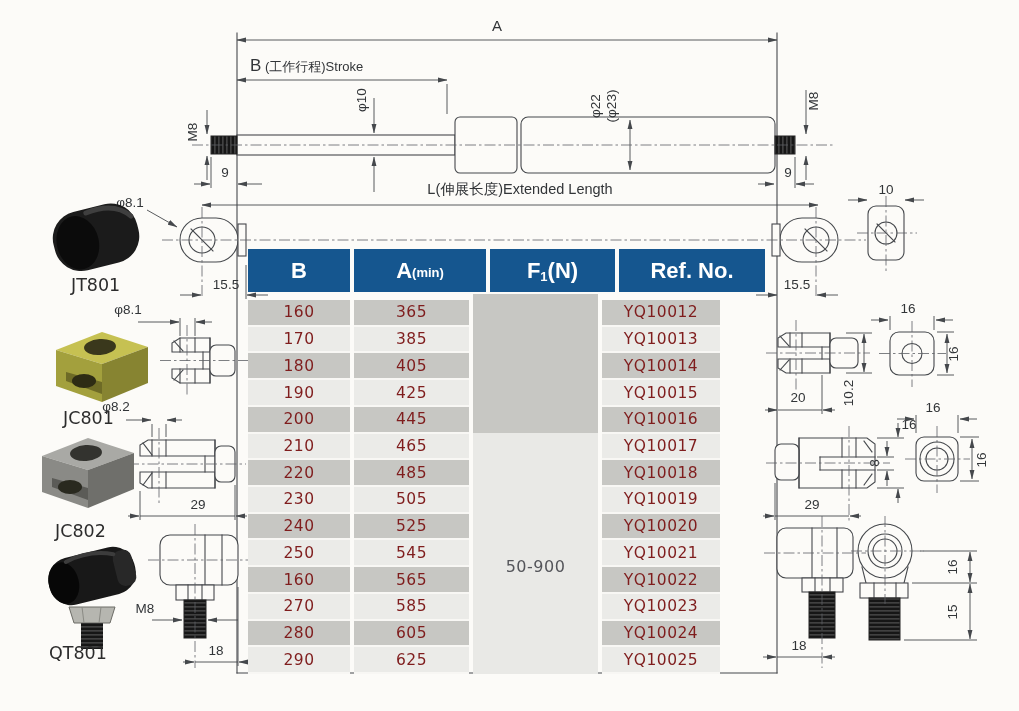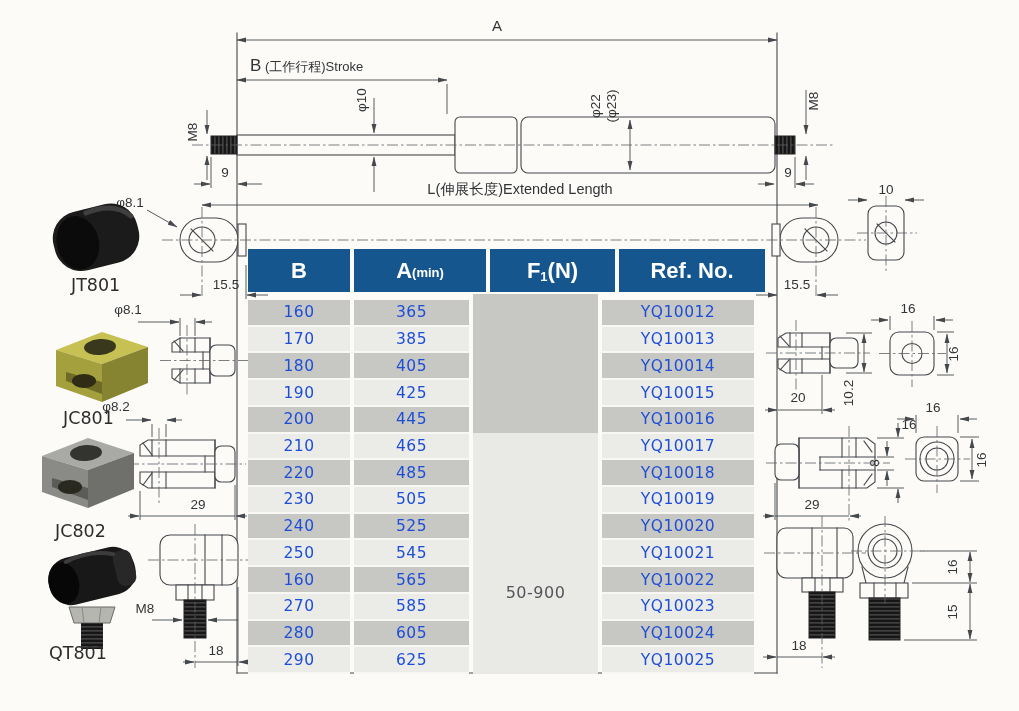--- a/index.html
+++ b/index.html
@@ -15,30 +15,30 @@
   
   .spec-table{position:absolute;left:248px;top:249px;width:517px;}
   .thead{display:flex;gap:4px;height:43px;margin-bottom:8px;}
   .th{background:#15568f;color:#fff;display:flex;align-items:center;justify-content:center;
       font-weight:bold;font-size:22px;}
   .th-b{width:102px;} .th-a{width:132px;} .th-f{width:125px;} .th-ref{width:146px;}
   .h-suffix{font-size:13px;margin-top:4px;}
   .h-sub{font-size:13px;align-self:flex-end;margin-bottom:8px;}
   .tbody{display:flex;gap:4px;height:374px;}
   .col{display:flex;flex-direction:column;}
-  .col-b{width:102px;} .col-a{width:115px;} .col-ref{width:152px;}
+  .col-b{width:102px;} .col-a{width:115px;} .col-ref{width:118px;}
   .cell{flex:1;display:flex;align-items:center;justify-content:center;
-        font-family:"DejaVu Sans",sans-serif;font-size:15.5px;color:#1d4ed8;
+        font-family:"DejaVu Sans",sans-serif;font-size:15.5px;color:#7f1d1d;
         border-bottom:2px solid #f8f7f4;box-sizing:border-box;letter-spacing:.5px;}
   .cell.gray{background:#c7c7c3;}
   .cell.light{background:#ebebe8;}
   .f1col{width:125px;position:relative;}
   .f1-dark{position:absolute;left:0;right:0;top:-6px;height:139px;background:#c7c7c3;}
   .f1-light{position:absolute;left:0;right:0;top:133px;bottom:0;background:#e9e9e6;}
-  .f1-value{position:absolute;left:0;right:0;top:283px;text-align:center;
+  .f1-value{position:absolute;left:0;right:0;top:257px;text-align:center;
             font-family:"DejaVu Sans",sans-serif;font-size:16px;color:#54555a;letter-spacing:.5px;}
 </style>
 </head>
 <body>
 
 <div id="stage">
 
 <svg width="1019" height="711" viewBox="0 0 1019 711">
   <defs>
     <marker id="arr" viewBox="0 0 10 6" refX="9.5" refY="3" markerWidth="11" markerHeight="7" orient="auto-start-reverse">

